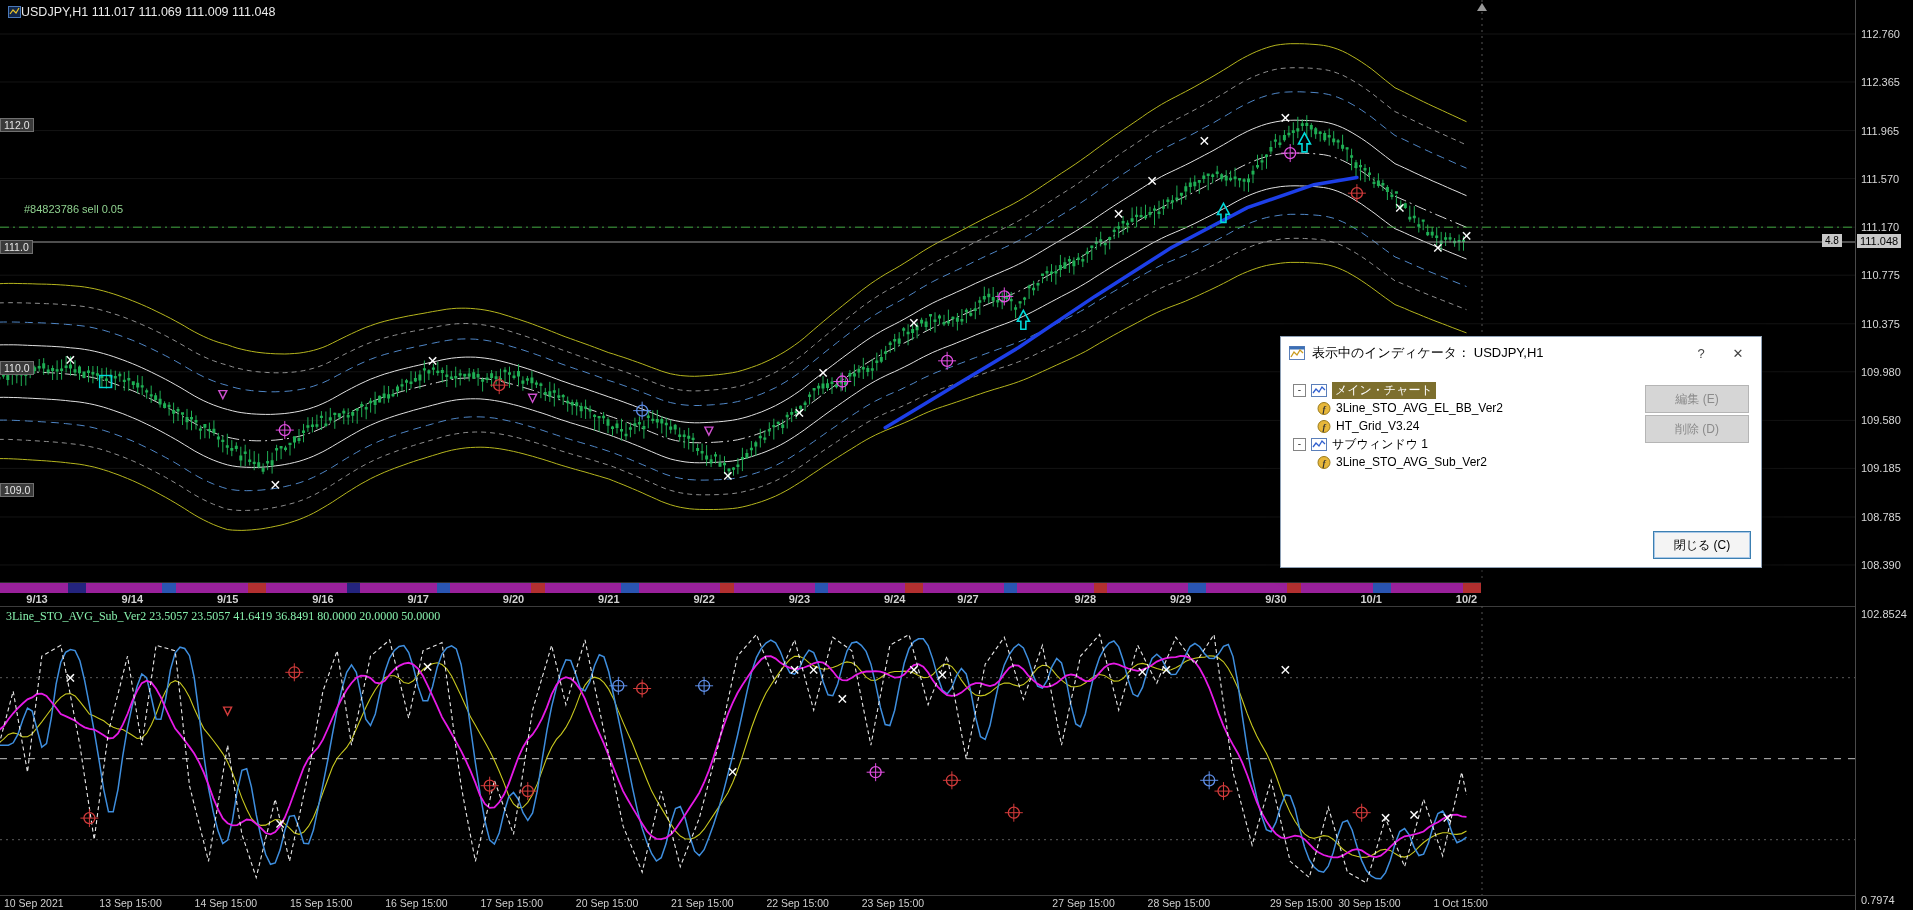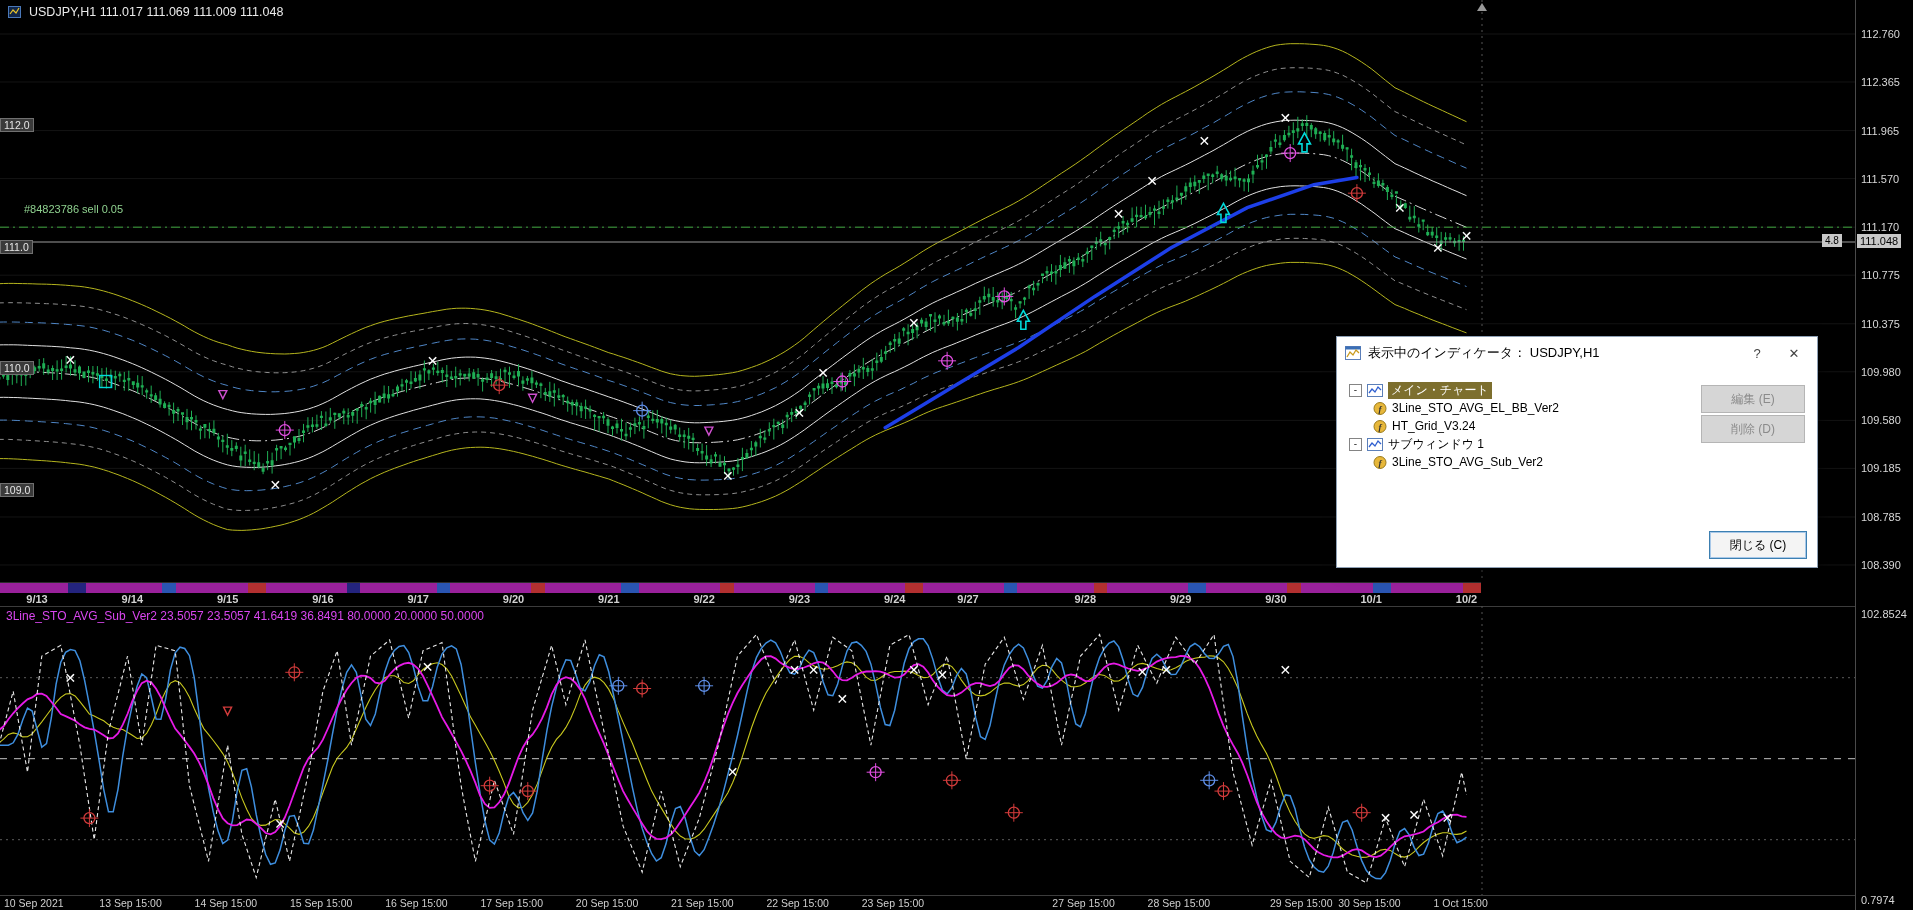--- a/index.html
+++ b/index.html
@@ -1,42 +1,42 @@
 <!DOCTYPE html>
 <html><head>
 <meta charset="utf-8">
 <style>
   html,body{margin:0;padding:0;background:#000;}
   .screen{position:relative;width:1913px;height:910px;background:#000;overflow:hidden;
           font-family:"Liberation Sans","DejaVu Sans",sans-serif;}
   svg.chart{position:absolute;left:0;display:block;}
   #mainChart{top:0;}
   #subChart{top:606px;}
-  .ohlc{position:absolute;left:8px;top:5px;color:#eaeaea;font-size:12.5px;display:flex;gap:8px;align-items:center;z-index:3;}
+  .ohlc{position:absolute;left:8px;top:5px;color:#eaeaea;font-size:12.5px;display:flex;gap:0;align-items:center;z-index:3;}
   .sell-label{position:absolute;left:24px;top:203px;color:#8fd18f;font-size:11px;z-index:3;}
-  .sub-label{position:absolute;left:6px;top:609px;color:#d946ef;font-size:12px;z-index:3;}
+  .sub-label{position:absolute;left:6px;top:609px;color:#86efac;font-size:12px;z-index:3;font-family:Liberation Serif, serif;}
   .price-scale{position:absolute;left:1855px;top:0;width:58px;height:910px;border-left:1px solid #4a4a4a;
                background:#000;color:#d8d8d8;font-size:11px;z-index:4;}
   .price-scale .pl{position:absolute;left:5px;white-space:nowrap;}
   .current-price{position:absolute;left:1px;background:#c8c8c8;color:#000;padding:1px 3px;font-size:11px;white-space:nowrap;}
   .sub-scale-top{position:absolute;left:3px;top:608px;white-space:nowrap;}
   .sub-scale-bottom{position:absolute;left:8px;top:894px;white-space:nowrap;}
   .spread-box{position:absolute;left:1822px;background:#c8c8c8;color:#000;font-size:10px;padding:1px 3px;z-index:4;}
   #leftLabels{position:absolute;left:0;top:0;width:60px;height:646px;z-index:3;pointer-events:none;}
   .left-label{position:absolute;left:0;background:#3a3a3a;border:1px solid #707070;color:#e6e6e6;font-size:10.5px;padding:0 3px;}
   .ribbon{position:absolute;left:0;top:582px;height:10px;width:1481px;display:flex;border-top:1px solid #2c2c2c;}
   .ribbon div{height:100%;}
   .date-axis{position:absolute;left:0;top:593px;width:1855px;height:13px;color:#d2d2d2;font-size:11px;font-weight:bold;}
   .date-axis span{position:absolute;transform:translateX(-50%);white-space:nowrap;}
   .sub-sep-top{position:absolute;left:0;top:606px;width:1855px;border-top:1px solid #3c3c3c;}
   .sub-sep-bottom{position:absolute;left:0;top:895px;width:1855px;border-top:1px solid #3c3c3c;}
   .time-axis{position:absolute;left:0;top:897px;width:1855px;height:13px;color:#cfcfcf;font-size:10.5px;}
   .time-axis span{position:absolute;white-space:nowrap;}
   
-  .dialog{position:absolute;left:1336px;top:336px;width:480px;height:230px;background:#fff;
+  .dialog{position:absolute;left:1280px;top:336px;width:480px;height:230px;background:#fff;
           border:1px solid #8ea0b5;box-shadow:4px 4px 12px rgba(0,0,0,.6);color:#000;z-index:20;font-size:12px;}
   .dialog-title{height:32px;display:flex;align-items:center;padding:0 8px;font-size:13px;gap:7px;}
   .dlg-title-text{flex:0 0 auto;}
   .dlg-spacer{flex:1;}
   .dlg-btn{width:30px;height:22px;display:flex;align-items:center;justify-content:center;font-size:13px;color:#444;cursor:default;}
   .tree{position:absolute;left:12px;top:44px;}
   .tree-row{display:flex;align-items:center;height:18px;gap:5px;}
   .tree-row.child{padding-left:24px;}
   .expand{width:11px;height:11px;border:1px solid #848484;font-size:10px;line-height:9px;text-align:center;background:#fff;color:#333;flex:0 0 auto;}
   .ticon{display:flex;align-items:center;flex:0 0 auto;}

